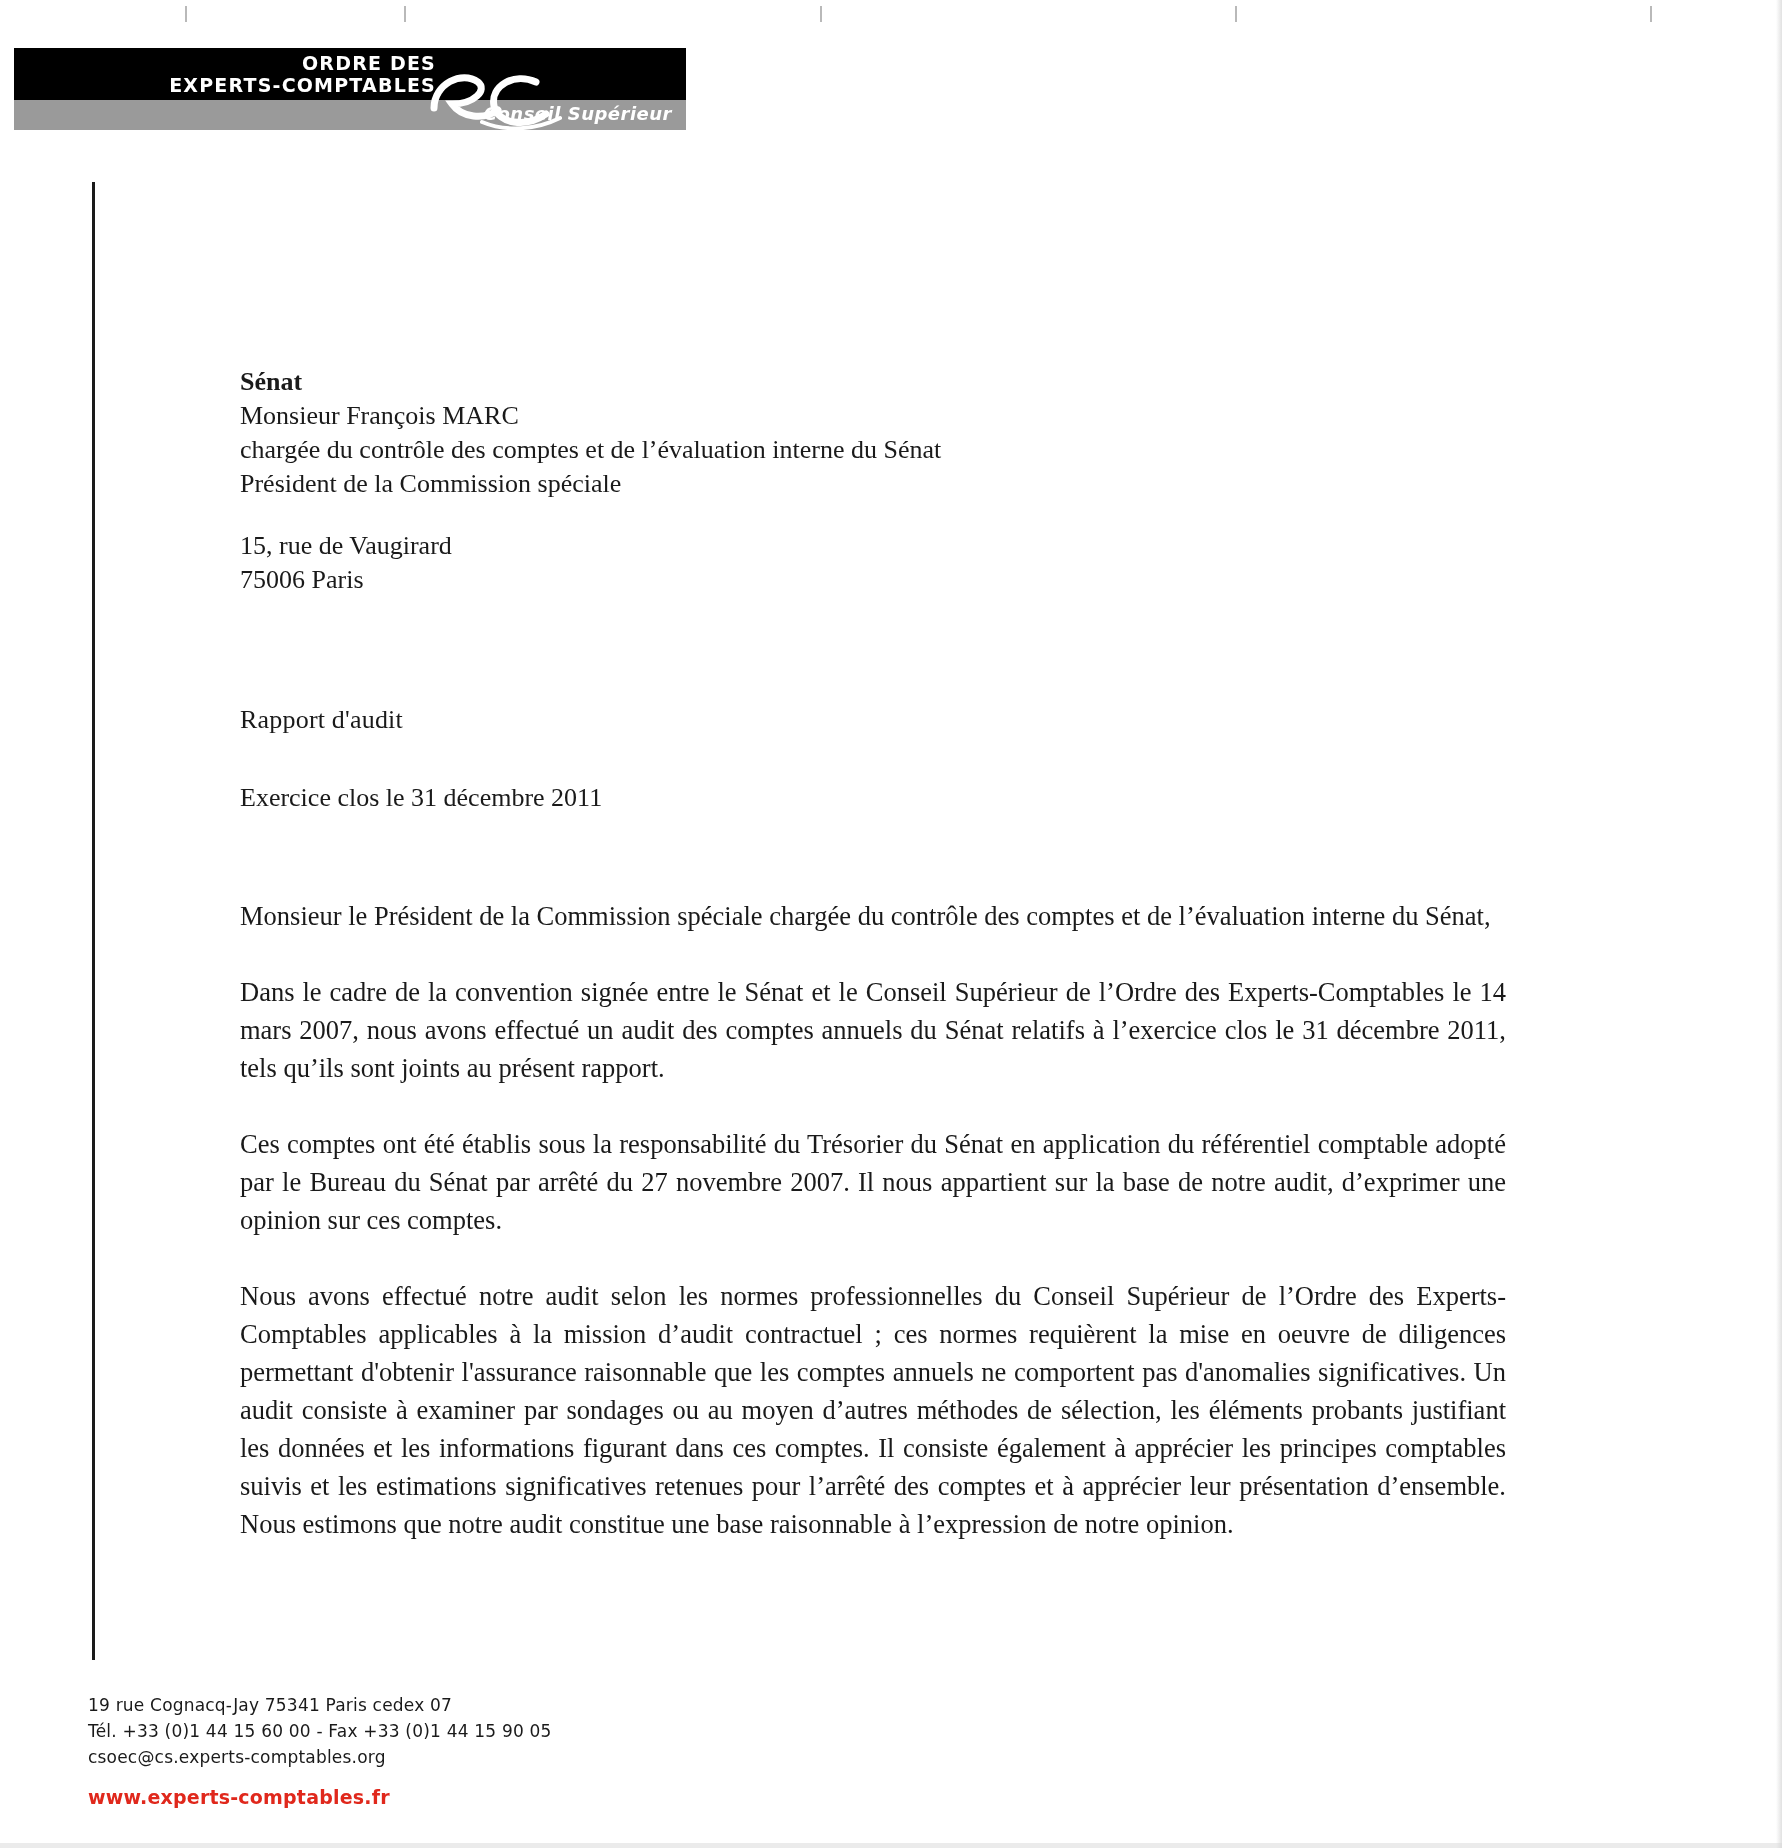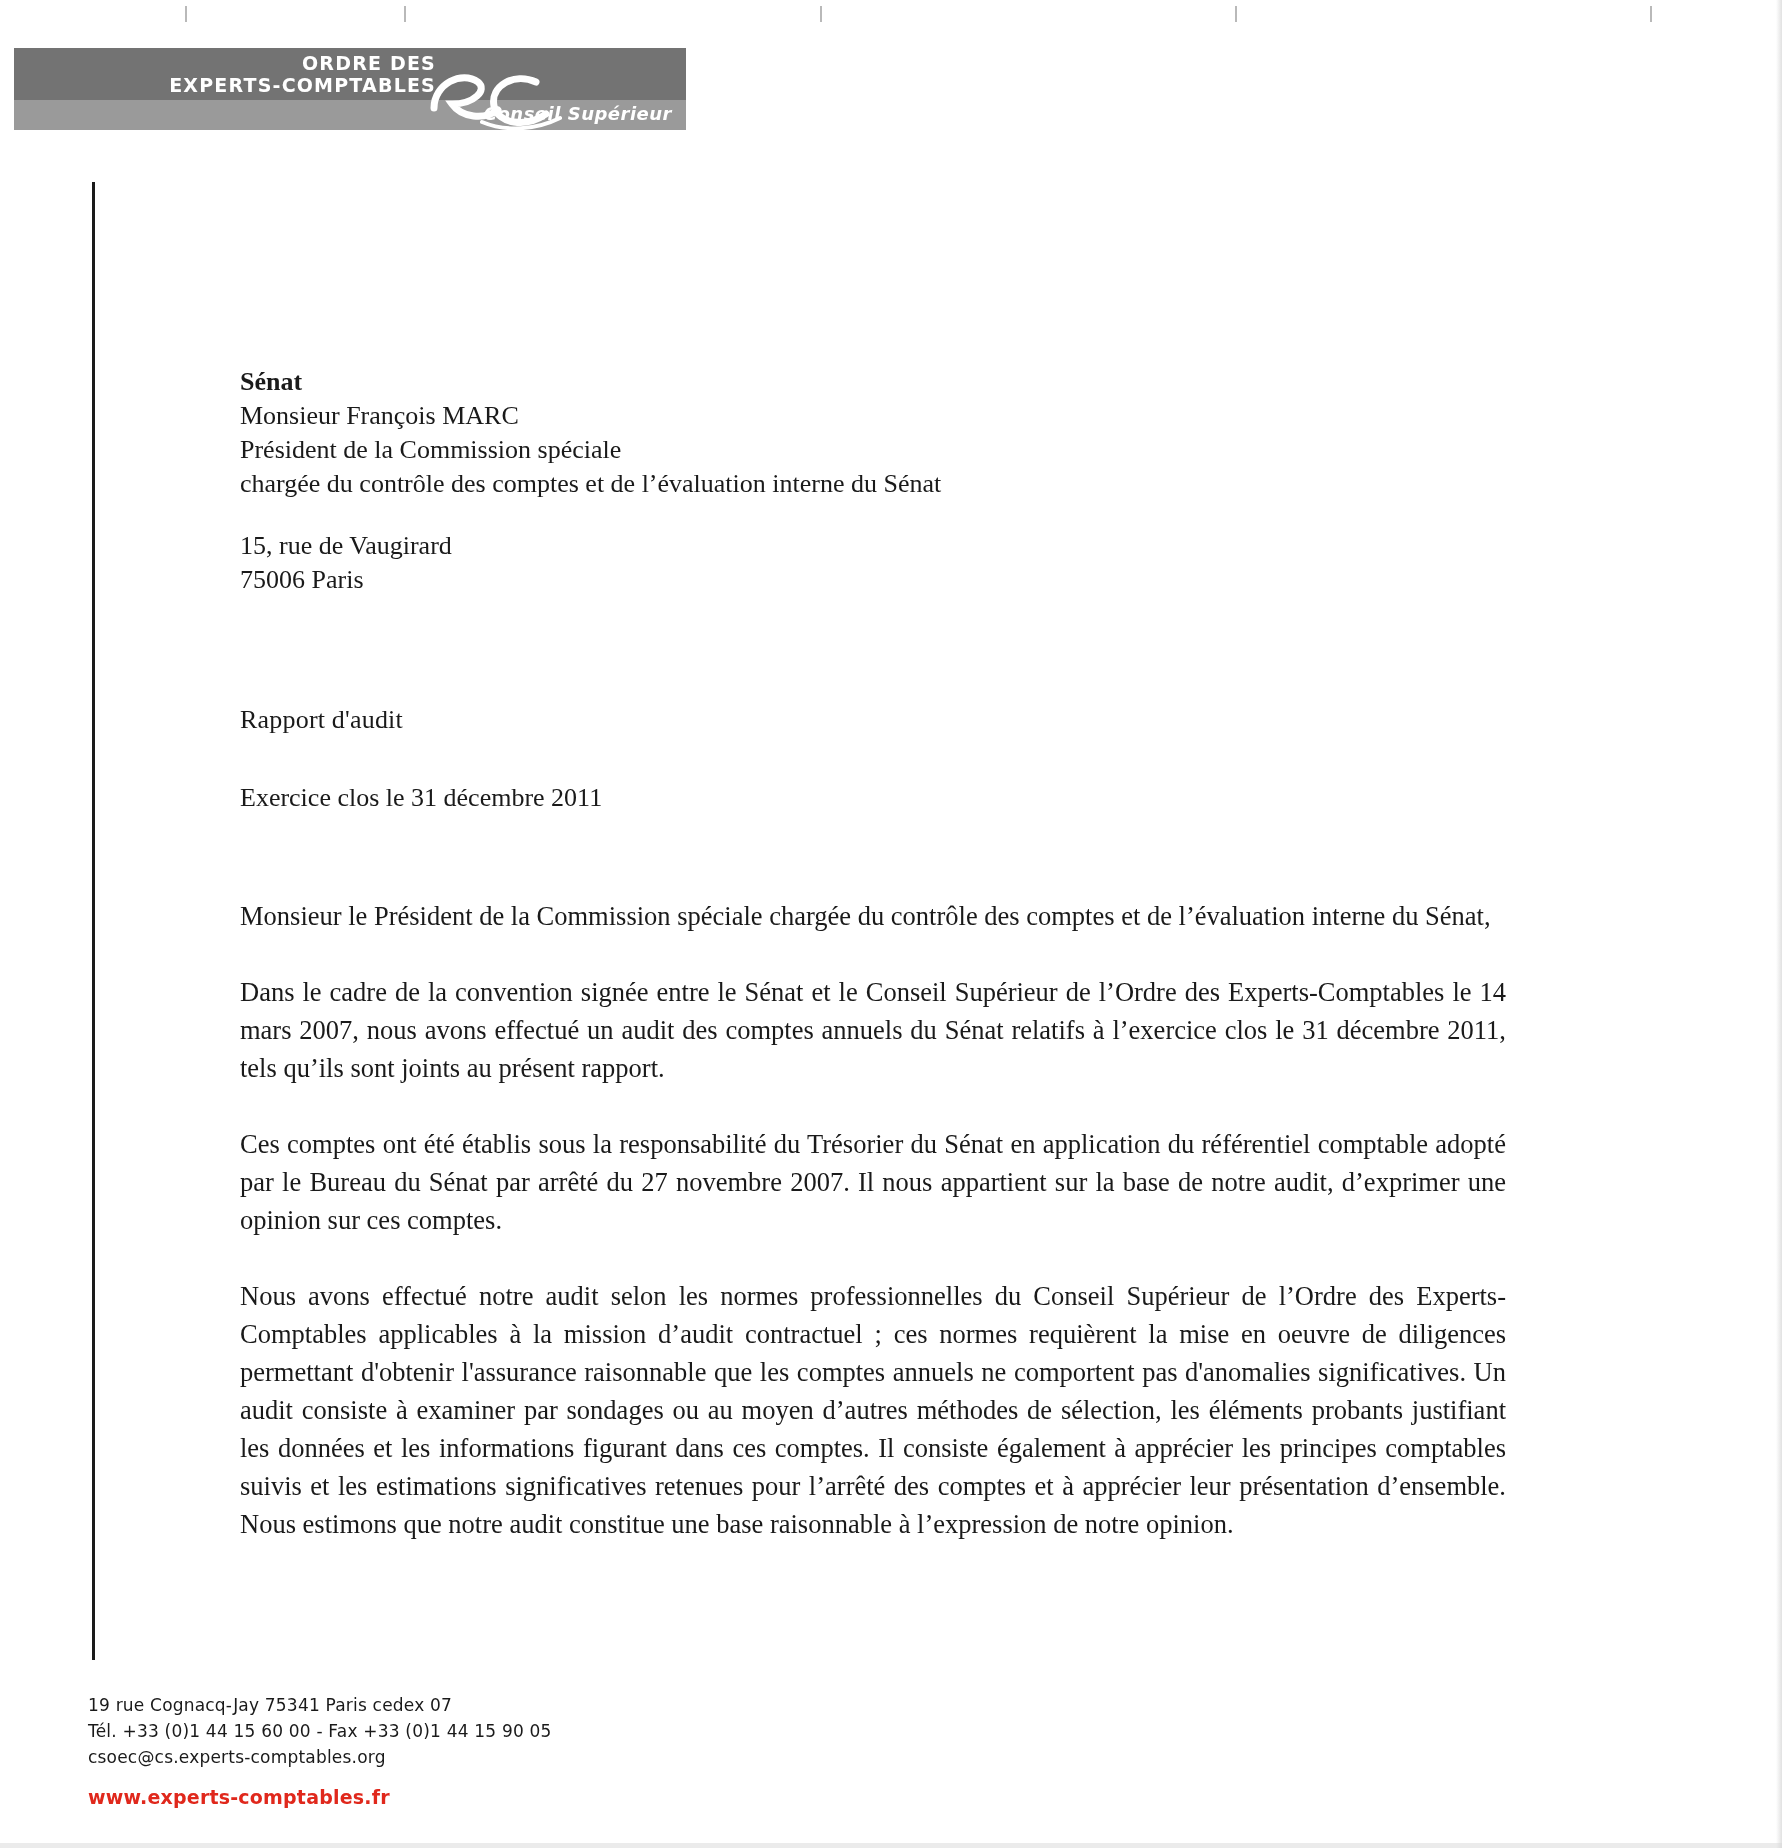--- a/index.html
+++ b/index.html
@@ -51,21 +51,21 @@
   
   .letterhead {
     position: absolute;
     left: 14px;
     top: 48px;
     width: 672px;
   }
   .lh-red {
     position: relative;
     height: 52px;
-    background: #737373;
+    background: #000000;
     overflow: hidden;
   }
   .lh-red .lh-text {
     position: absolute;
     right: 250px;
     top: 4px;
     text-align: right;
     color: #ffffff;
     font-family: "DejaVu Sans", sans-serif;
     font-weight: bold;
@@ -211,22 +211,22 @@
     </svg>
   </div>
 
   <div class="vrule"></div>
 
   <div class="body-block">
 
     <div class="addressee">
       <div class="strong">Sénat</div>
       <div>Monsieur François MARC</div>
+      <div>chargée du contrôle des comptes et de l’évaluation interne du Sénat</div>
       <div>Président de la Commission spéciale</div>
-      <div>chargée du contrôle des comptes et de l’évaluation interne du Sénat</div>
       <div class="addr-gap"></div>
       <div>15, rue de Vaugirard</div>
       <div>75006 Paris</div>
     </div>
 
     <div class="subject">Rapport d'audit</div>
 
     <div class="exercice">Exercice clos le 31 décembre 2011</div>
 
     <div class="salutation">Monsieur le Président de la Commission spéciale chargée du contrôle des comptes et de l’évaluation interne du Sénat,</div>

